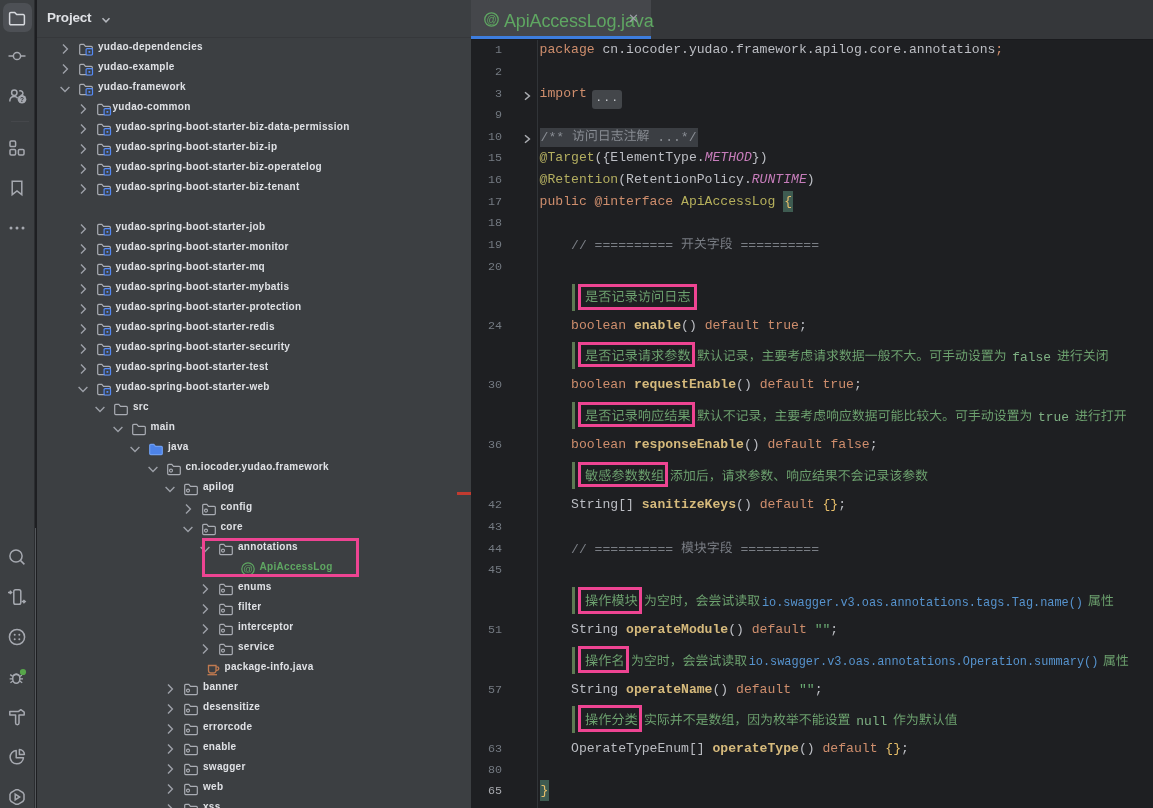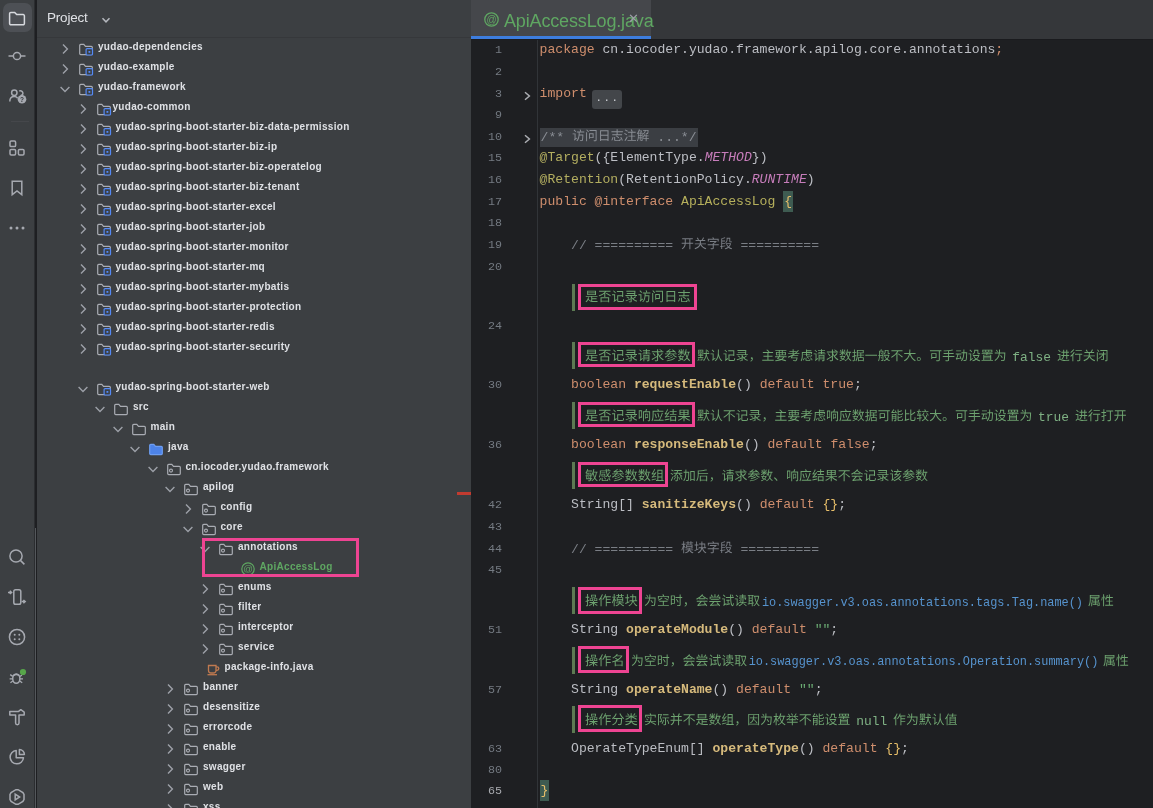--- a/index.html
+++ b/index.html
@@ -3,21 +3,21 @@
 * { margin:0; padding:0; box-sizing:border-box; }
 html,body { width:1153px; height:808px; overflow:hidden; background:#1E1F22; font-family:"Liberation Sans",sans-serif; }
 #app { position:relative; width:1153px; height:808px; }
 #tbar { position:absolute; left:0; top:0; width:35px; height:808px; background:#3C3F42; border-right:1px solid #2B2D30; }
 .tbi { position:absolute; left:7px; width:20px; height:20px; }
 .tbbg { position:absolute; left:-4px; top:-5px; width:29px; height:29px; background:#4D5055; border-radius:7px; }
 .tbi svg { position:relative; }
 #tsep { position:absolute; left:11px; top:121px; width:18px; height:1px; background:#45474B; }
 #panel { position:absolute; left:36.5px; top:0; width:434.5px; height:808px; background:#3C3F42; }
 #phead { position:absolute; left:0; top:0; width:100%; height:37.5px; border-bottom:1px solid #36383B; }
-#ptitle { position:absolute; left:10.5px; top:10px; font-size:13.5px; font-weight:400; color:#DFE1E5; letter-spacing:-0.2px; }
+#ptitle { position:absolute; left:10.5px; top:10px; font-size:13.5px; font-weight:700; color:#DFE1E5; letter-spacing:-0.2px; }
 #pchev { position:absolute; left:62.5px; top:13px; }
 .trow { position:absolute; left:0; width:431px; height:20px; }
 .chv { position:absolute; top:2px; }
 .tic { position:absolute; top:2px; }
 .tl,.tg { position:absolute; top:1.5px; font-size:10px; font-weight:600; color:#DFE1E5; letter-spacing:0.3px; white-space:nowrap; }
 .tg { color:#5FA762; }
 #editor { position:absolute; left:471px; top:0; width:682px; height:808px; background:#1E1F22; }
 #tabbar { position:absolute; left:0; top:0; width:682px; height:40px; background:#35373A; border-bottom:1px solid #1A1B1E; }
 #tab { position:absolute; left:0; top:0; width:180px; height:39px; background:#45474B; border-bottom:3px solid #3D7DDE; }
 #tabat { position:absolute; left:12px; top:11px; }
@@ -143,31 +143,20 @@
         <span class="chv" style="left:38.0px"><svg class="tchev" width="16" height="16" viewBox="0 0 16 16">
             <path d="M6 3.6 L10.4 8 L6 12.4" fill="none" stroke="#9DA0A8" stroke-width="1.4"></path>
           </svg></span>
         <span class="tic" style="left:59.0px"><svg class="ticon" width="16" height="16" viewBox="0 0 16 16">
             <path d="M1.7 12.6 V4.4 a1 1 0 0 1 1-1 h3.1 l1.7 1.9 h5.8 a1 1 0 0 1 1 1 v6.3 a1 1 0 0 1 -1 1 h-10.6 a1 1 0 0 1 -1-1 z" fill="none" stroke="#A9ACB3" stroke-width="1.2"></path>
             <rect x="8.1" y="7.6" width="6.4" height="6.4" rx="1" fill="#3C3F42" stroke="#548AF7" stroke-width="1.2"></rect>
             <rect x="10.5" y="10" width="1.8" height="1.8" fill="#548AF7"></rect>
           </svg></span>
         <span class="tl" style="left:79.0px">yudao-spring-boot-starter-biz-tenant</span>
       </div>
-      <div class="trow" style="top:199px">
-        <span class="chv" style="left:38.0px"><svg class="tchev" width="16" height="16" viewBox="0 0 16 16">
-            <path d="M6 3.6 L10.4 8 L6 12.4" fill="none" stroke="#9DA0A8" stroke-width="1.4"></path>
-          </svg></span>
-        <span class="tic" style="left:59.0px"><svg class="ticon" width="16" height="16" viewBox="0 0 16 16">
-            <path d="M1.7 12.6 V4.4 a1 1 0 0 1 1-1 h3.1 l1.7 1.9 h5.8 a1 1 0 0 1 1 1 v6.3 a1 1 0 0 1 -1 1 h-10.6 a1 1 0 0 1 -1-1 z" fill="none" stroke="#A9ACB3" stroke-width="1.2"></path>
-            <rect x="8.1" y="7.6" width="6.4" height="6.4" rx="1" fill="#3C3F42" stroke="#548AF7" stroke-width="1.2"></rect>
-            <rect x="10.5" y="10" width="1.8" height="1.8" fill="#548AF7"></rect>
-          </svg></span>
-        <span class="tl" style="left:79.0px">yudao-spring-boot-starter-excel</span>
-      </div>
       <div class="trow" style="top:219px">
         <span class="chv" style="left:38.0px"><svg class="tchev" width="16" height="16" viewBox="0 0 16 16">
             <path d="M6 3.6 L10.4 8 L6 12.4" fill="none" stroke="#9DA0A8" stroke-width="1.4"></path>
           </svg></span>
         <span class="tic" style="left:59.0px"><svg class="ticon" width="16" height="16" viewBox="0 0 16 16">
             <path d="M1.7 12.6 V4.4 a1 1 0 0 1 1-1 h3.1 l1.7 1.9 h5.8 a1 1 0 0 1 1 1 v6.3 a1 1 0 0 1 -1 1 h-10.6 a1 1 0 0 1 -1-1 z" fill="none" stroke="#A9ACB3" stroke-width="1.2"></path>
             <rect x="8.1" y="7.6" width="6.4" height="6.4" rx="1" fill="#3C3F42" stroke="#548AF7" stroke-width="1.2"></rect>
             <rect x="10.5" y="10" width="1.8" height="1.8" fill="#548AF7"></rect>
           </svg></span>
         <span class="tl" style="left:79.0px">yudao-spring-boot-starter-job</span>
@@ -230,20 +219,31 @@
       <div class="trow" style="top:339px">
         <span class="chv" style="left:38.0px"><svg class="tchev" width="16" height="16" viewBox="0 0 16 16">
             <path d="M6 3.6 L10.4 8 L6 12.4" fill="none" stroke="#9DA0A8" stroke-width="1.4"></path>
           </svg></span>
         <span class="tic" style="left:59.0px"><svg class="ticon" width="16" height="16" viewBox="0 0 16 16">
             <path d="M1.7 12.6 V4.4 a1 1 0 0 1 1-1 h3.1 l1.7 1.9 h5.8 a1 1 0 0 1 1 1 v6.3 a1 1 0 0 1 -1 1 h-10.6 a1 1 0 0 1 -1-1 z" fill="none" stroke="#A9ACB3" stroke-width="1.2"></path>
             <rect x="8.1" y="7.6" width="6.4" height="6.4" rx="1" fill="#3C3F42" stroke="#548AF7" stroke-width="1.2"></rect>
             <rect x="10.5" y="10" width="1.8" height="1.8" fill="#548AF7"></rect>
           </svg></span>
         <span class="tl" style="left:79.0px">yudao-spring-boot-starter-security</span>
+      </div>
+      <div class="trow" style="top:359px">
+        <span class="chv" style="left:38.0px"><svg class="tchev" width="16" height="16" viewBox="0 0 16 16">
+            <path d="M6 3.6 L10.4 8 L6 12.4" fill="none" stroke="#9DA0A8" stroke-width="1.4"></path>
+          </svg></span>
+        <span class="tic" style="left:59.0px"><svg class="ticon" width="16" height="16" viewBox="0 0 16 16">
+            <path d="M1.7 12.6 V4.4 a1 1 0 0 1 1-1 h3.1 l1.7 1.9 h5.8 a1 1 0 0 1 1 1 v6.3 a1 1 0 0 1 -1 1 h-10.6 a1 1 0 0 1 -1-1 z" fill="none" stroke="#A9ACB3" stroke-width="1.2"></path>
+            <rect x="8.1" y="7.6" width="6.4" height="6.4" rx="1" fill="#3C3F42" stroke="#548AF7" stroke-width="1.2"></rect>
+            <rect x="10.5" y="10" width="1.8" height="1.8" fill="#548AF7"></rect>
+          </svg></span>
+        <span class="tl" style="left:79.0px">yudao-spring-boot-starter-test</span>
       </div>
       <div class="trow" style="top:379px">
         <span class="chv" style="left:38.0px"><svg class="tchev" width="16" height="16" viewBox="0 0 16 16">
             <path d="M3.6 6 L8 10.4 L12.4 6" fill="none" stroke="#9DA0A8" stroke-width="1.4"></path>
           </svg></span>
         <span class="tic" style="left:59.0px"><svg class="ticon" width="16" height="16" viewBox="0 0 16 16">
             <path d="M1.7 12.6 V4.4 a1 1 0 0 1 1-1 h3.1 l1.7 1.9 h5.8 a1 1 0 0 1 1 1 v6.3 a1 1 0 0 1 -1 1 h-10.6 a1 1 0 0 1 -1-1 z" fill="none" stroke="#A9ACB3" stroke-width="1.2"></path>
             <rect x="8.1" y="7.6" width="6.4" height="6.4" rx="1" fill="#3C3F42" stroke="#548AF7" stroke-width="1.2"></rect>
             <rect x="10.5" y="10" width="1.8" height="1.8" fill="#548AF7"></rect>
           </svg></span>
@@ -561,20 +561,21 @@
       <div class="cl" style="top:82.6px"><span class="k">import</span><span class="pill">...</span></div>
       <div class="cl" style="top:125.8px"><span class="frun">/** <span class="fcj"><svg class="cjk" width="77.4" height="18" viewBox="0 0 77.4 18" style="vertical-align:-3.2px">
               <path fill="currentColor" transform="translate(0,14.2) scale(0.01290,-0.01290)" d="M593 821C610 771 631 706 640 667L714 690C705 728 683 791 663 838ZM126 778C173 731 236 665 267 626L321 679C289 716 225 779 178 824ZM374 665V592H519C514 341 499 100 339 -30C357 -41 381 -65 393 -82C518 23 564 187 582 374H805C795 127 781 32 759 9C750 -2 741 -4 723 -4C704 -4 655 -3 603 1C615 -18 624 -49 625 -71C676 -73 726 -74 755 -71C785 -68 805 -61 824 -38C854 -2 867 106 881 410C881 420 881 444 881 444H588C591 492 593 542 594 592H953V665ZM46 528V455H200V122C200 77 164 41 144 28C158 14 183 -17 191 -35C205 -14 231 10 411 146C404 159 393 186 388 206L275 125V528Z M1093 615V-80H1167V615ZM1104 791C1154 739 1220 666 1253 623L1310 665C1277 707 1209 777 1158 827ZM1355 784V713H1832V25C1832 8 1826 2 1809 2C1792 1 1732 0 1672 3C1682 -18 1694 -51 1697 -73C1778 -73 1832 -72 1865 -59C1896 -46 1907 -24 1907 25V784ZM1322 536V103H1391V168H1673V536ZM1391 468H1600V236H1391Z M2253 352H2752V71H2253ZM2253 426V697H2752V426ZM2176 772V-69H2253V-4H2752V-64H2832V772Z M3270 256V38C3270 -44 3301 -66 3416 -66C3440 -66 3618 -66 3644 -66C3741 -66 3765 -33 3776 98C3755 103 3724 113 3707 126C3702 19 3693 2 3639 2C3600 2 3450 2 3420 2C3356 2 3345 9 3345 39V256ZM3378 316C3460 268 3556 194 3601 143L3656 194C3608 246 3510 315 3430 361ZM3744 232C3794 147 3850 33 3873 -36L3946 -5C3921 62 3862 174 3812 257ZM3150 247C3130 169 3095 68 3050 5L3117 -30C3162 36 3196 143 3217 224ZM3459 840V696H3056V624H3459V454H3121V383H3886V454H3537V624H3947V696H3537V840Z M4094 774C4159 743 4242 695 4284 662L4327 724C4284 755 4200 800 4136 828ZM4042 497C4105 467 4187 420 4227 388L4269 451C4227 482 4144 526 4083 553ZM4071 -18 4134 -69C4194 24 4263 150 4316 255L4262 305C4204 191 4125 59 4071 -18ZM4548 819C4582 767 4617 697 4631 653L4704 682C4689 726 4651 793 4616 844ZM4334 649V578H4597V352H4372V281H4597V23H4302V-49H4962V23H4675V281H4902V352H4675V578H4938V649Z M5262 528V406H5173V528ZM5317 528H5407V406H5317ZM5161 586C5179 619 5196 654 5211 691H5342C5329 655 5313 616 5296 586ZM5189 841C5158 718 5103 599 5032 522C5048 512 5076 489 5088 478L5109 505V320C5109 207 5102 58 5034 -48C5049 -55 5078 -72 5090 -83C5133 -16 5154 72 5164 158H5262V-27H5317V158H5407V6C5407 -4 5404 -7 5393 -7C5384 -8 5355 -8 5321 -7C5330 -24 5339 -53 5341 -71C5391 -71 5422 -70 5443 -58C5464 -47 5470 -27 5470 5V586H5365C5389 629 5412 680 5429 725L5383 754L5372 751H5234C5242 776 5250 801 5257 826ZM5262 349V217H5170C5172 253 5173 288 5173 320V349ZM5317 349H5407V217H5317ZM5585 460C5568 376 5537 292 5494 235C5510 229 5539 213 5552 204C5570 231 5588 264 5603 301H5714V180H5511V113H5714V-79H5785V113H5960V180H5785V301H5934V367H5785V462H5714V367H5627C5636 393 5643 421 5649 448ZM5510 789V726H5647C5630 632 5591 551 5488 505C5503 493 5522 469 5530 454C5650 510 5696 608 5716 726H5862C5856 609 5848 562 5836 549C5830 541 5822 540 5807 540C5794 540 5757 541 5717 544C5727 527 5733 501 5735 482C5777 479 5818 479 5839 481C5864 483 5880 490 5893 506C5915 530 5924 594 5931 761C5932 771 5932 789 5932 789Z"></path>
             </svg></span> ...*/</span></div>
       <div class="cl" style="top:147.4px"><span class="a">@Target</span>({ElementType.<span class="c">METHOD</span>})</div>
       <div class="cl" style="top:169.1px"><span class="a">@Retention</span>(RetentionPolicy.<span class="c">RUNTIME</span>)</div>
       <div class="cl" style="top:190.7px"><span class="k">public</span> <span class="k">@interface</span> <span class="n">ApiAccessLog</span> <span class="bh">{</span></div>
       <div class="cl" style="top:233.9px">    <span class="m">// ========== </span><span class="mcj"><svg class="cjk" width="51.6" height="18" viewBox="0 0 51.6 18" style="vertical-align:-3.2px">
             <path fill="currentColor" transform="translate(0,14.2) scale(0.01290,-0.01290)" d="M649 703V418H369V461V703ZM52 418V346H288C274 209 223 75 54 -28C74 -41 101 -66 114 -84C299 33 351 189 365 346H649V-81H726V346H949V418H726V703H918V775H89V703H293V461L292 418Z M1224 799C1265 746 1307 675 1324 627H1129V552H1461V430C1461 412 1460 393 1459 374H1068V300H1444C1412 192 1317 77 1048 -13C1068 -30 1093 -62 1102 -79C1360 11 1470 127 1515 243C1599 88 1729 -21 1907 -74C1919 -51 1942 -18 1960 -1C1777 44 1640 152 1565 300H1935V374H1544L1546 429V552H1881V627H1683C1719 681 1759 749 1792 809L1711 836C1686 774 1640 687 1600 627H1326L1392 663C1373 710 1330 780 1287 831Z M2460 363V300H2069V228H2460V14C2460 0 2455 -5 2437 -6C2419 -6 2354 -6 2287 -4C2300 -24 2314 -58 2319 -79C2404 -79 2457 -78 2492 -67C2528 -54 2539 -32 2539 12V228H2930V300H2539V337C2627 384 2717 452 2779 516L2728 555L2711 551H2233V480H2635C2584 436 2519 392 2460 363ZM2424 824C2443 798 2462 765 2475 736H2080V529H2154V664H2843V529H2920V736H2563C2549 769 2523 814 2497 847Z M3538 803V682C3538 609 3522 520 3423 454C3438 445 3466 420 3476 406C3585 479 3608 591 3608 680V738H3748V550C3748 482 3761 456 3828 456C3840 456 3889 456 3903 456C3922 456 3943 457 3954 461C3952 476 3950 501 3949 519C3937 516 3915 515 3902 515C3890 515 3846 515 3834 515C3820 515 3817 522 3817 549V803ZM3467 386V321H3540L3501 310C3533 226 3577 152 3634 91C3565 38 3483 2 3393 -20C3408 -35 3425 -64 3433 -84C3528 -57 3614 -17 3687 41C3750 -12 3826 -52 3913 -77C3924 -58 3944 -28 3961 -13C3876 7 3802 43 3739 90C3807 160 3858 252 3887 372L3840 389L3827 386ZM3563 321H3797C3772 248 3734 187 3685 137C3632 189 3591 251 3563 321ZM3118 751V168L3033 157L3046 85L3118 97V-66H3191V109L3435 150L3431 215L3191 179V324H3415V392H3191V529H3416V596H3191V705C3278 728 3373 757 3445 790L3383 846C3321 813 3214 775 3120 750Z"></path>
           </svg></span><span class="m"> ==========</span></div>
+      <div class="cl" style="top:314.9px">    <span class="k">boolean</span> <span class="f">enable</span>() <span class="k">default</span> <span class="k">true</span>;</div>
       <div class="cl" style="top:373.9px">    <span class="k">boolean</span> <span class="f">requestEnable</span>() <span class="k">default</span> <span class="k">true</span>;</div>
       <div class="cl" style="top:434.3px">    <span class="k">boolean</span> <span class="f">responseEnable</span>() <span class="k">default</span> <span class="k">false</span>;</div>
       <div class="cl" style="top:494.3px">    String[] <span class="f">sanitizeKeys</span>() <span class="k">default</span> <span class="y">{}</span>;</div>
       <div class="cl" style="top:537.6px">    <span class="m">// ========== </span><span class="mcj"><svg class="cjk" width="51.6" height="18" viewBox="0 0 51.6 18" style="vertical-align:-3.2px">
             <path fill="currentColor" transform="translate(0,14.2) scale(0.01290,-0.01290)" d="M472 417H820V345H472ZM472 542H820V472H472ZM732 840V757H578V840H507V757H360V693H507V618H578V693H732V618H805V693H945V757H805V840ZM402 599V289H606C602 259 598 232 591 206H340V142H569C531 65 459 12 312 -20C326 -35 345 -63 352 -80C526 -38 607 34 647 140C697 30 790 -45 920 -80C930 -61 950 -33 966 -18C853 6 767 61 719 142H943V206H666C671 232 676 260 679 289H893V599ZM175 840V647H50V577H175V576C148 440 90 281 32 197C45 179 63 146 72 124C110 183 146 274 175 372V-79H247V436C274 383 305 319 318 286L366 340C349 371 273 496 247 535V577H350V647H247V840Z M1809 379H1652C1655 415 1656 452 1656 488V600H1809ZM1583 829V671H1402V600H1583V489C1583 452 1582 415 1578 379H1372V308H1568C1541 181 1470 63 1289 -25C1306 -38 1330 -65 1340 -82C1529 12 1606 139 1637 277C1689 110 1778 -16 1916 -82C1927 -61 1951 -31 1968 -16C1833 40 1744 157 1697 308H1950V379H1880V671H1656V829ZM1036 163 1066 88C1153 126 1265 177 1371 226L1354 293L1244 246V528H1354V599H1244V828H1173V599H1052V528H1173V217C1121 196 1074 177 1036 163Z M2460 363V300H2069V228H2460V14C2460 0 2455 -5 2437 -6C2419 -6 2354 -6 2287 -4C2300 -24 2314 -58 2319 -79C2404 -79 2457 -78 2492 -67C2528 -54 2539 -32 2539 12V228H2930V300H2539V337C2627 384 2717 452 2779 516L2728 555L2711 551H2233V480H2635C2584 436 2519 392 2460 363ZM2424 824C2443 798 2462 765 2475 736H2080V529H2154V664H2843V529H2920V736H2563C2549 769 2523 814 2497 847Z M3538 803V682C3538 609 3522 520 3423 454C3438 445 3466 420 3476 406C3585 479 3608 591 3608 680V738H3748V550C3748 482 3761 456 3828 456C3840 456 3889 456 3903 456C3922 456 3943 457 3954 461C3952 476 3950 501 3949 519C3937 516 3915 515 3902 515C3890 515 3846 515 3834 515C3820 515 3817 522 3817 549V803ZM3467 386V321H3540L3501 310C3533 226 3577 152 3634 91C3565 38 3483 2 3393 -20C3408 -35 3425 -64 3433 -84C3528 -57 3614 -17 3687 41C3750 -12 3826 -52 3913 -77C3924 -58 3944 -28 3961 -13C3876 7 3802 43 3739 90C3807 160 3858 252 3887 372L3840 389L3827 386ZM3563 321H3797C3772 248 3734 187 3685 137C3632 189 3591 251 3563 321ZM3118 751V168L3033 157L3046 85L3118 97V-66H3191V109L3435 150L3431 215L3191 179V324H3415V392H3191V529H3416V596H3191V705C3278 728 3373 757 3445 790L3383 846C3321 813 3214 775 3120 750Z"></path>
           </svg></span><span class="m"> ==========</span></div>
       <div class="cl" style="top:619.3px">    String <span class="f">operateModule</span>() <span class="k">default</span> <span class="s">""</span>;</div>
       <div class="cl" style="top:678.5px">    String <span class="f">operateName</span>() <span class="k">default</span> <span class="s">""</span>;</div>
       <div class="cl" style="top:737.6px">    OperateTypeEnum[] <span class="f">operateType</span>() <span class="k">default</span> <span class="y">{}</span>;</div>
       <div class="cl" style="top:780.4px"><span class="bh">}</span></div>

